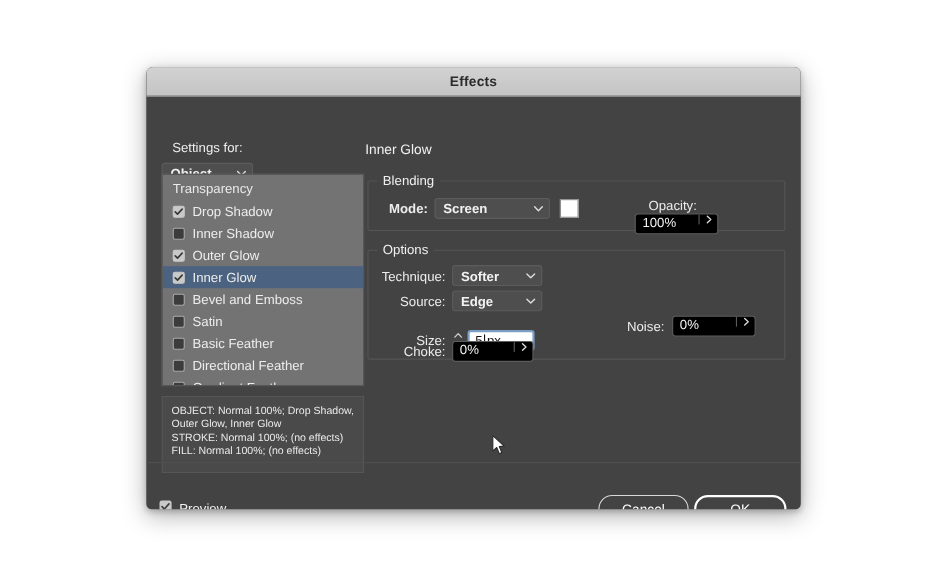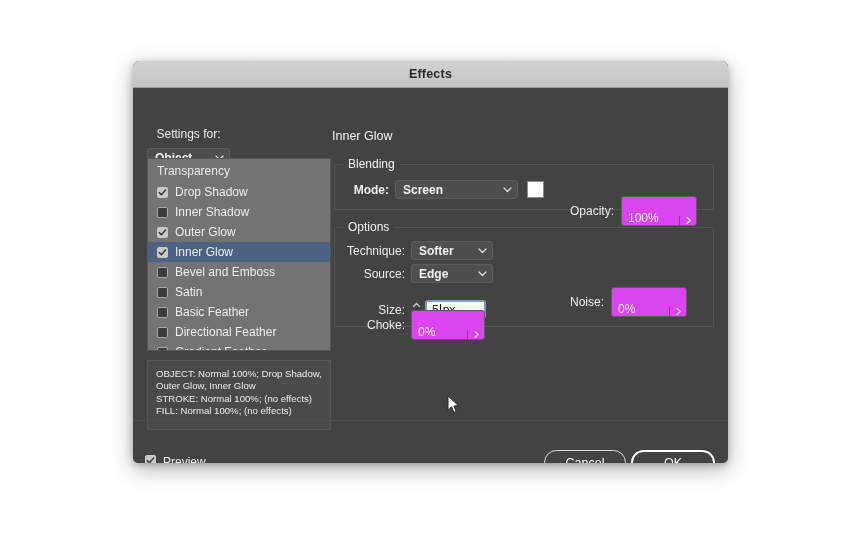--- a/index.html
+++ b/index.html
@@ -221,23 +221,23 @@
     width: 17px;
     height: 17px;
     background: #ffffff;
     border: 1px solid #8c8c8c;
     box-sizing: border-box;
   }
 
   
   .num-field {
     display: inline-flex;
-    align-items: flex-end;
-    height: 30px;
-    background: #d946ef;
+    align-items: flex-start;
+    height: 19px;
+    background: #000000;
     border: 1px solid #5c5c5c;
     border-radius: 3px;
     box-sizing: border-box;
     overflow: hidden;
   }
   .num-field .num-val {
     display: flex;
     align-items: center;
     padding-left: 6px;
     font-size: 12px;
@@ -435,32 +435,32 @@
       <div>Outer Glow, Inner Glow</div>
       <div>STROKE: Normal 100%; (no effects)</div>
       <div>FILL: Normal 100%; (no effects)</div>
     </div>
 
     <div class="group" id="blending-group">
       <span class="group-title">Blending</span>
 
       <div class="ctl-row" style="left:10px; top:15px;">
         <span class="lbl-right" style="width:44px;font-weight:bold;">Mode:</span>
-        <div class="select" style="width:123px; margin-left:6px;">
+        <div class="select" style="width:105px; margin-left:6px;">
           <span class="sel-value">Screen</span>
           <span class="chev">
             <svg width="11" height="11" viewBox="0 0 11 11">
                 <path d="M2 4 L5.5 7.5 L9 4" fill="none" stroke="#dcdcdc" stroke-width="1.3" stroke-linecap="round" stroke-linejoin="round"></path>
               </svg>
           </span>
         </div>
         <div class="swatch" style="margin-left:9px;"></div>
       </div>
 
-      <div class="ctl-row" style="left:235px; top:31px;">
+      <div class="ctl-row" style="left:235px; top:15px;flex-direction:column;">
         <span class="lbl-right">Opacity:</span>
         <div class="num-field" style="width:76px; margin-left:7px;">
           <span class="num-val" style="flex:1;">100%</span>
           <span class="num-arrow">
             <svg width="9" height="9" viewBox="0 0 9 9">
                 <path d="M3 1.5 L6.2 4.5 L3 7.5" fill="none" stroke="#dcdcdc" stroke-width="1.2" stroke-linecap="round" stroke-linejoin="round"></path>
               </svg>
           </span>
         </div>
       </div>

